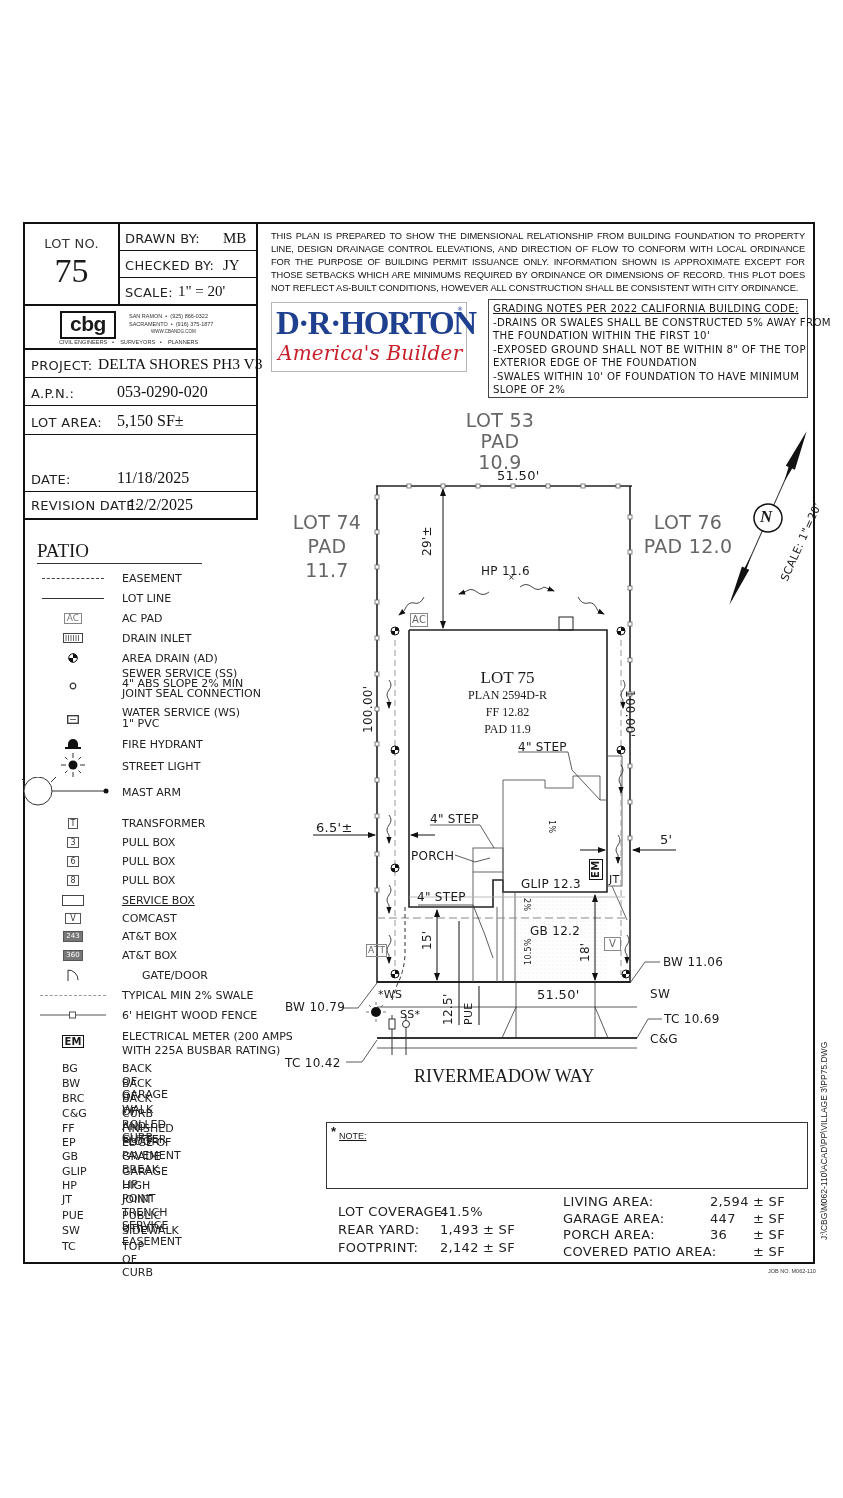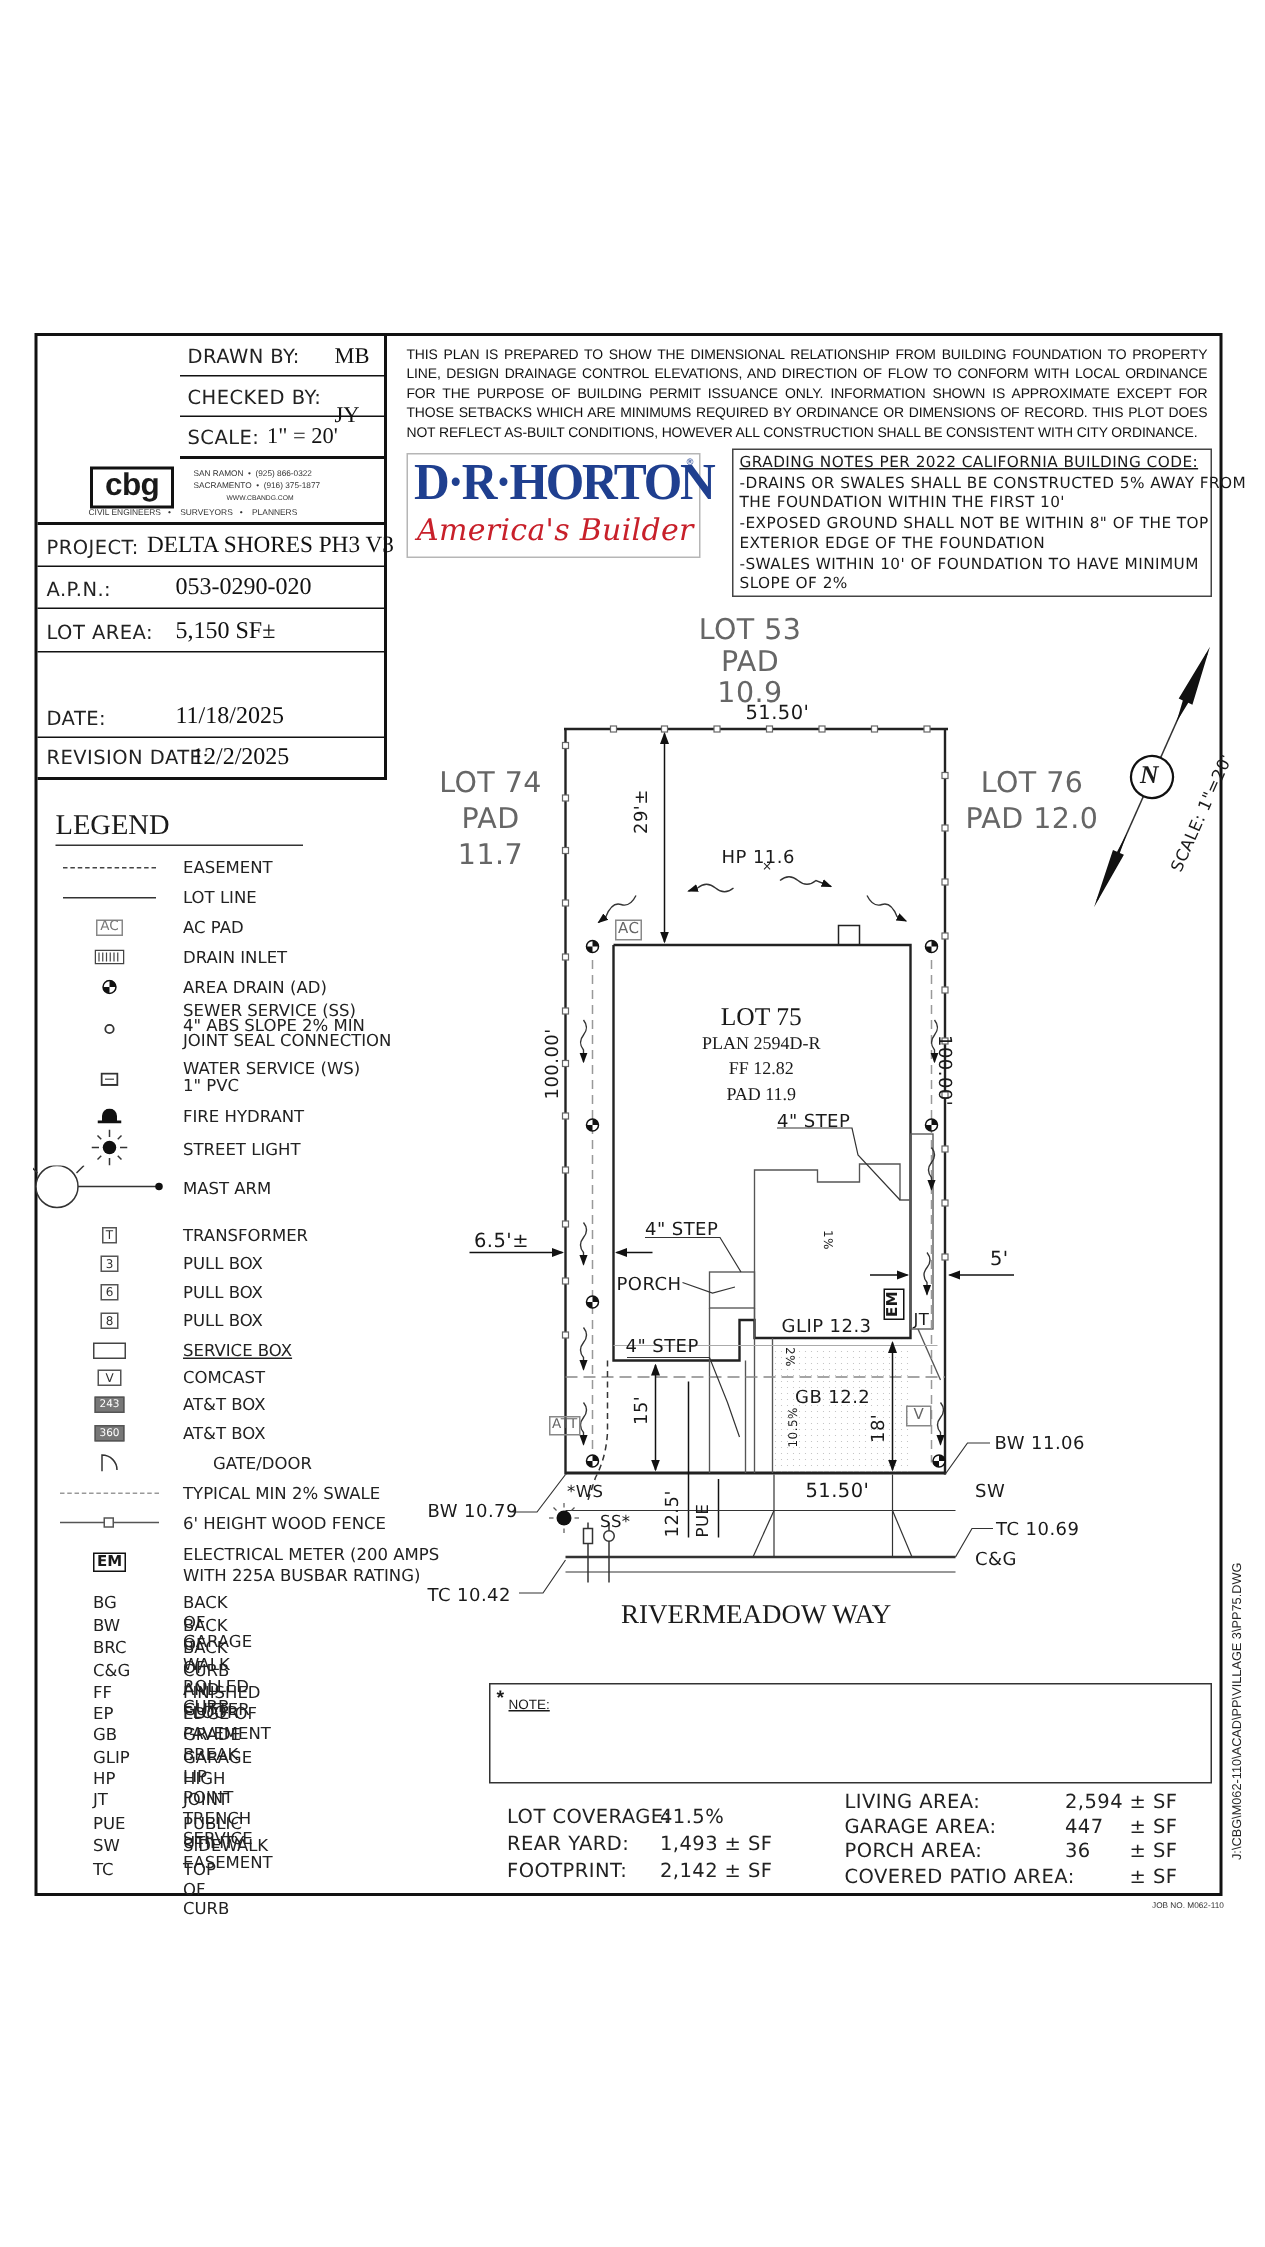--- a/index.html
+++ b/index.html
@@ -19,27 +19,31 @@
   .note{font-size:9.2px;line-height:12.8px;letter-spacing:-0.1px;color:#111;}
   .stat{font-size:13px;color:#222;white-space:nowrap;}
 </style>
 </head>
 <body>
 
 <div class="abs frame"></div>
 
 <div class="abs" style="left:25px;top:224px;width:233px;height:296px;border-right:2px solid #111;border-bottom:2px solid #111;box-sizing:border-box;">
 
+  <div class="abs" style="left:0;top:0;width:95px;height:82px;border-right:2px solid #111;border-bottom:2px solid #111;box-sizing:border-box;text-align:center;">
+    <div class="cad" style="font-size:13px;margin-top:12px;color:#333;">LOT NO.</div>
+    <div class="serif" style="font-size:34px;line-height:36px;margin-top:2px;">75</div>
+  </div>
   <div class="abs" style="left:95px;top:0;width:136px;height:27px;border-bottom:1.5px solid #111;box-sizing:border-box;">
     <span class="abs cad lbl" style="left:5px;top:7px;">DRAWN BY:</span>
     <span class="abs serif val" style="left:103px;top:6px;font-size:15px;">MB</span>
   </div>
   <div class="abs" style="left:95px;top:27px;width:136px;height:27px;border-bottom:1.5px solid #111;box-sizing:border-box;">
     <span class="abs cad lbl" style="left:5px;top:7px;">CHECKED BY:</span>
-    <span class="abs serif val" style="left:103px;top:6px;font-size:15px;margin-top:12px;">JY</span>
+    <span class="abs serif val" style="left:103px;top:6px;font-size:15px;">JY</span>
   </div>
   <div class="abs" style="left:95px;top:54px;width:136px;height:28px;border-bottom:2px solid #111;box-sizing:border-box;">
     <span class="abs cad lbl" style="left:5px;top:7px;">SCALE:</span>
     <span class="abs serif val" style="left:58px;top:5px;font-size:15px;">1" = 20'</span>
   </div>
 
   <div class="abs" style="left:0;top:82px;width:231px;height:44px;border-bottom:2px solid #111;box-sizing:border-box;">
     <div class="abs sans" style="left:35px;top:5px;width:52px;height:24px;border:2px solid #111;font-weight:bold;font-size:21px;line-height:22px;text-align:center;letter-spacing:-0.5px;">cbg</div>
     <div class="abs sans" style="left:104px;top:7px;font-size:5.5px;line-height:7.5px;color:#333;">
       <div><span>SAN RAMON</span> &nbsp;•&nbsp; <span>(925) 866-0322</span></div>
@@ -89,21 +93,21 @@
   <div class="cad" style="font-size:10.2px;line-height:13.5px;text-decoration:underline;white-space:nowrap;">GRADING NOTES PER 2022 CALIFORNIA BUILDING CODE:</div>
   <div class="cad" style="font-size:10.2px;line-height:13.5px;white-space:nowrap;">-DRAINS OR SWALES SHALL BE CONSTRUCTED 5% AWAY FROM</div>
   <div class="cad" style="font-size:10.2px;line-height:13.5px;white-space:nowrap;">THE FOUNDATION WITHIN THE FIRST 10'</div>
   <div class="cad" style="font-size:10.2px;line-height:13.5px;white-space:nowrap;">-EXPOSED GROUND SHALL NOT BE WITHIN 8" OF THE TOP</div>
   <div class="cad" style="font-size:10.2px;line-height:13.5px;white-space:nowrap;">EXTERIOR EDGE OF THE FOUNDATION</div>
   <div class="cad" style="font-size:10.2px;line-height:13.5px;white-space:nowrap;">-SWALES WITHIN 10' OF FOUNDATION TO HAVE MINIMUM</div>
   <div class="cad" style="font-size:10.2px;line-height:13.5px;white-space:nowrap;">SLOPE OF 2%</div>
 </div>
 
 <div class="abs" style="left:22px;top:535px;width:245px;height:725px;">
-  <div class="abs serif" style="left:15px;top:5px;font-size:19px;">LEGEND</div>
+  <div class="abs serif" style="left:15px;top:5px;font-size:19px;">PATIO</div>
   <div class="abs" style="left:15px;top:28px;width:165px;border-top:1px solid #333;"></div>
 
   <div class="legend-row" style="top:34px;">
     <div class="legend-sym">
         <div style="width:62px;border-top:1.3px dashed #444;"></div>
       </div>
     <div class="legend-txt" style="top:4px;">EASEMENT</div>
   </div>
 
   <div class="legend-row" style="top:54px;">

